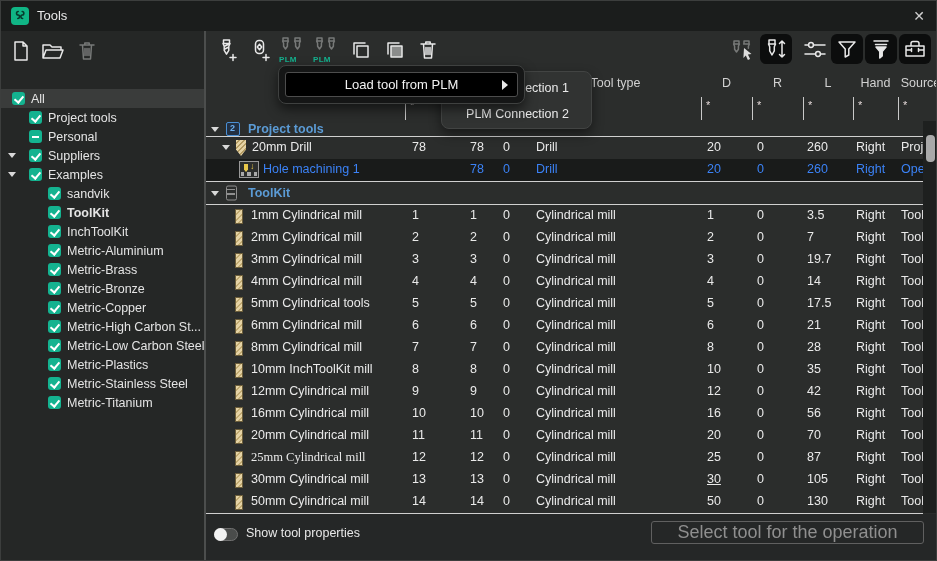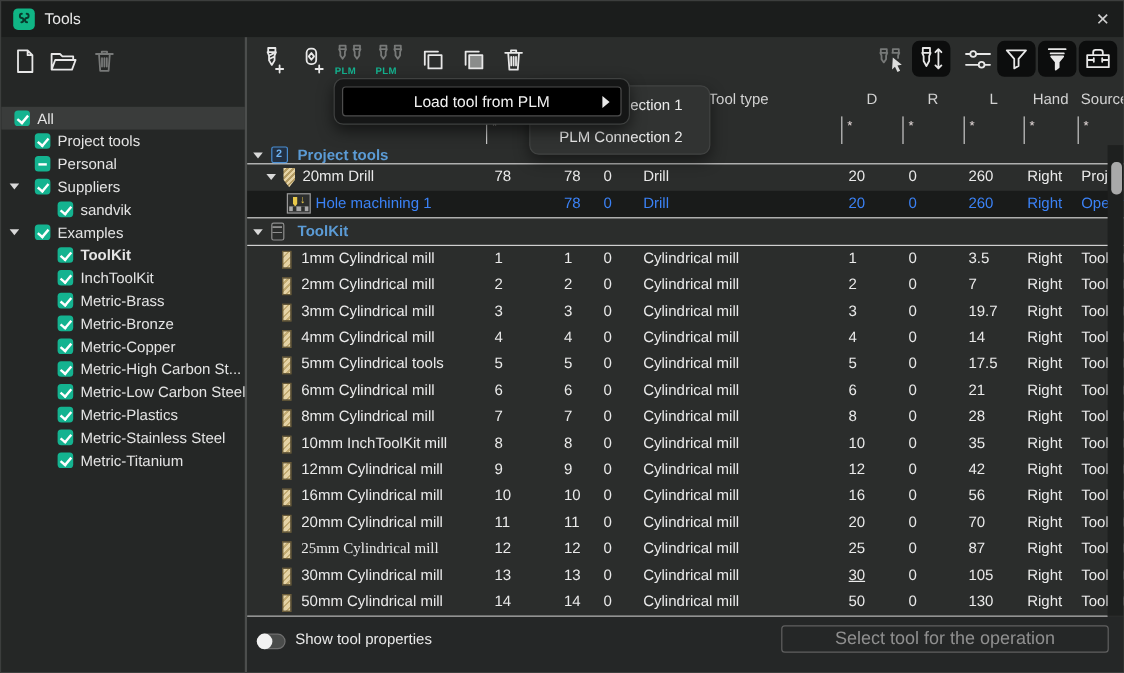--- a/index.html
+++ b/index.html
@@ -69,21 +69,21 @@
 
   
   #vscroll{position:absolute;left:717px;top:90px;width:15px;height:392px;background:#1e201f;}
   #vscroll-thumb{position:absolute;left:3px;top:14px;width:9px;height:27px;background:#a9a9a9;border-radius:4px;}
 
   
   #footer{position:absolute;left:0;top:483px;width:732px;height:48px;background:#252727;}
   #toggle{position:absolute;left:8px;top:14px;width:24px;height:13px;border-radius:7px;background:#4a4c4b;border:1px solid #707070;}
   #toggle-knob{position:absolute;left:-1px;top:-1px;width:13px;height:13px;border-radius:50%;background:#f2f2f2;}
   #toggle-label{position:absolute;left:40px;top:12px;font-size:12.5px;color:#e8e8e8;}
-  #select-btn{position:absolute;left:445px;top:7px;width:273px;height:23px;border:1px solid #606060;border-radius:3px;background:transparent;color:#8f8f8f;font-size:15px;text-align:center;line-height:21px;}
+  #select-btn{position:absolute;left:445px;top:7px;width:273px;height:23px;border:1px solid #606060;border-radius:3px;background:transparent;color:#8f8f8f;font-size:18px;text-align:center;line-height:21px;}
 
   
   #ctx-menu{position:absolute;left:277px;top:64px;width:247px;height:39px;background:#151616;border:1px solid #3f4140;border-radius:8px;box-shadow:0 5px 12px rgba(0,0,0,.55);z-index:60;}
   #ctx-item{position:absolute;left:6px;top:6px;width:233px;height:25px;background:#000;border:1px solid #4d4d4d;border-radius:3px;color:#f2f2f2;font-size:13px;text-align:center;line-height:23px;}
   #ctx-arrow{position:absolute;right:9px;top:7px;width:0;height:0;border-top:5px solid transparent;border-bottom:5px solid transparent;border-left:6px solid #e8e8e8;}
   #submenu{position:absolute;left:440px;top:70px;width:151px;height:58px;background:#313332;border:1px solid #424443;border-radius:8px;box-shadow:0 5px 12px rgba(0,0,0,.45);z-index:55;}
   .sub-item{position:absolute;left:0;width:151px;height:26px;color:#eaeaea;font-size:12.5px;text-align:center;line-height:26px;}
 
   svg.icon{stroke:#e8e8e8;fill:none;stroke-width:1.5;stroke-linejoin:round;stroke-linecap:round;}
   svg.icon.dim{stroke:#777978;}
@@ -133,35 +133,39 @@
         <div class="tree-row">
           <span class="cbx partial" style="left: 28px;"></span>
           <span class="tree-label" style="left: 47px;">Personal</span>
         </div>
         <div class="tree-row">
           <span class="tree-arrow" style="left: 7px;"></span>
           <span class="cbx checked" style="left: 28px;"></span>
           <span class="tree-label" style="left: 47px;">Suppliers</span>
         </div>
         <div class="tree-row">
-          <span class="cbx checked" style="left: 47px;"></span>
-          <span class="tree-label" style="left: 66px;">sandvik</span>
-        </div>
-        <div class="tree-row">
           <span class="tree-arrow" style="left: 7px;"></span>
           <span class="cbx checked" style="left: 28px;"></span>
           <span class="tree-label" style="left: 47px;">Examples</span>
         </div>
         <div class="tree-row">
           <span class="cbx checked" style="left: 47px;"></span>
+          <span class="tree-label" style="left: 66px;">sandvik</span>
+        </div>
+        <div class="tree-row">
+          <span class="cbx checked" style="left: 47px;"></span>
           <span class="tree-label bold" style="left: 66px;">ToolKit</span>
         </div>
         <div class="tree-row">
           <span class="cbx checked" style="left: 47px;"></span>
           <span class="tree-label" style="left: 66px;">InchToolKit</span>
+        </div>
+        <div class="tree-row">
+          <span class="cbx checked" style="left: 47px;"></span>
+          <span class="tree-label" style="left: 66px;">Metric-Aluminium</span>
         </div>
         <div class="tree-row">
           <span class="cbx checked" style="left: 47px;"></span>
           <span class="tree-label" style="left: 66px;">Metric-Brass</span>
         </div>
         <div class="tree-row">
           <span class="cbx checked" style="left: 47px;"></span>
           <span class="tree-label" style="left: 66px;">Metric-Bronze</span>
         </div>
         <div class="tree-row">

